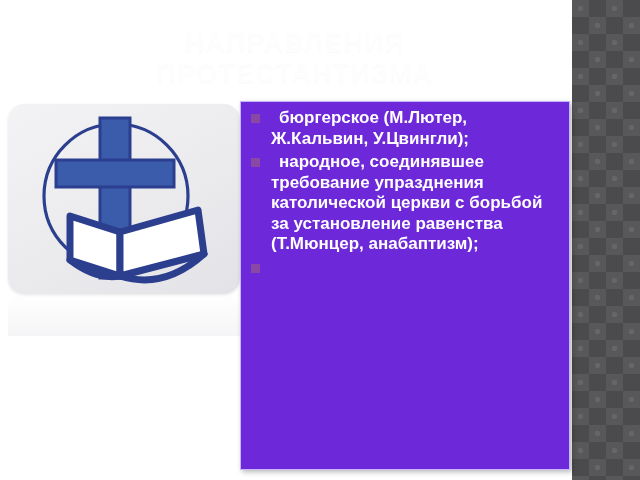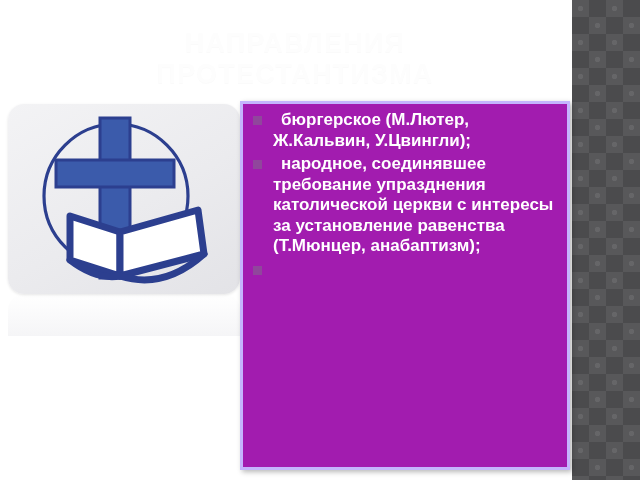--- a/index.html
+++ b/index.html
@@ -88,22 +88,22 @@
   }
 
   
   #content-box {
     position: absolute;
     left: 240px;
     top: 101px;
     width: 330px;
     height: 369px;
     box-sizing: border-box;
-    background: #a21caf;
-    border: 3px solid #c4b5fd;
+    background: #6d28d9;
+    border: 1px solid #c4b5fd;
     box-shadow: 2px 2px 5px rgba(0,0,0,0.28);
     padding: 6px 8px 8px 8px;
   }
   #bullet-list {
     list-style: none;
     margin: 0;
     padding: 0;
   }
   #bullet-list li {
     position: relative;
@@ -160,21 +160,21 @@
   <div id="plate-reflection"></div>
 
   <div id="content-box">
     <ul id="bullet-list">
       <li>
         <span class="bullet-marker"></span>
         <span class="bullet-text">бюргерское (М.Лютер, Ж.Кальвин, У.Цвингли);</span>
       </li>
       <li>
         <span class="bullet-marker"></span>
-        <span class="bullet-text">народное, соединявшее требование упразднения католической церкви с интересы за установление равенства (Т.Мюнцер, анабаптизм);</span>
+        <span class="bullet-text">народное, соединявшее требование упразднения католической церкви с борьбой за установление равенства (Т.Мюнцер, анабаптизм);</span>
       </li>
       <li>
         <span class="bullet-marker"></span>
       </li>
     </ul>
   </div>
 
 </div>
 
 </body></html>

